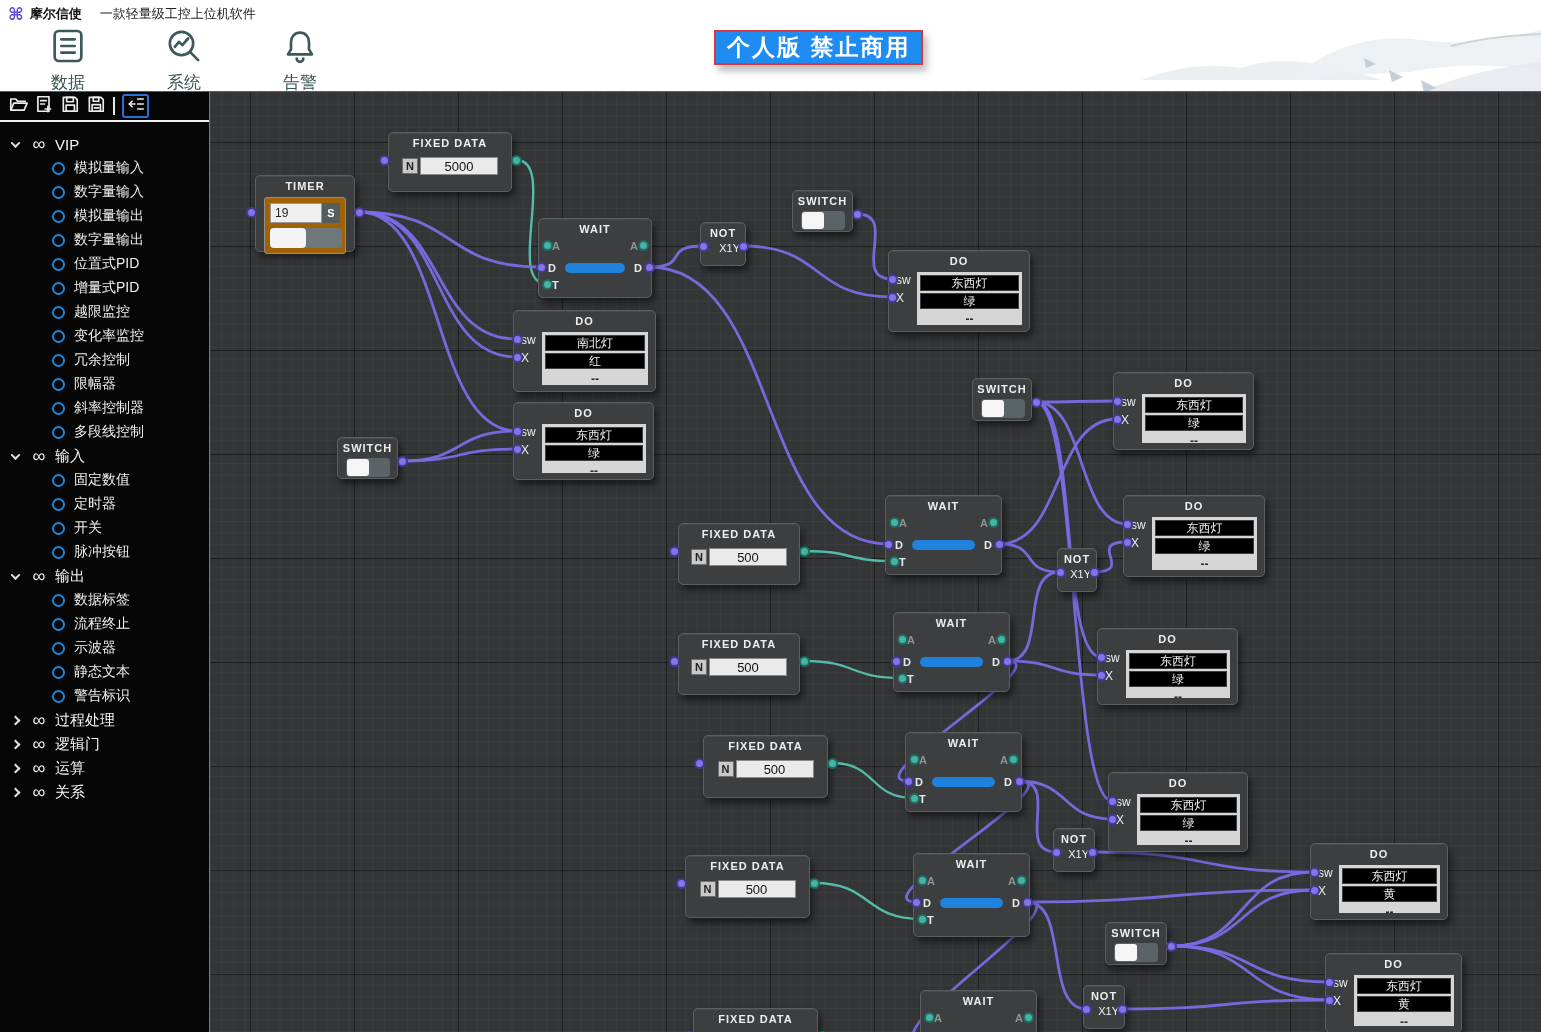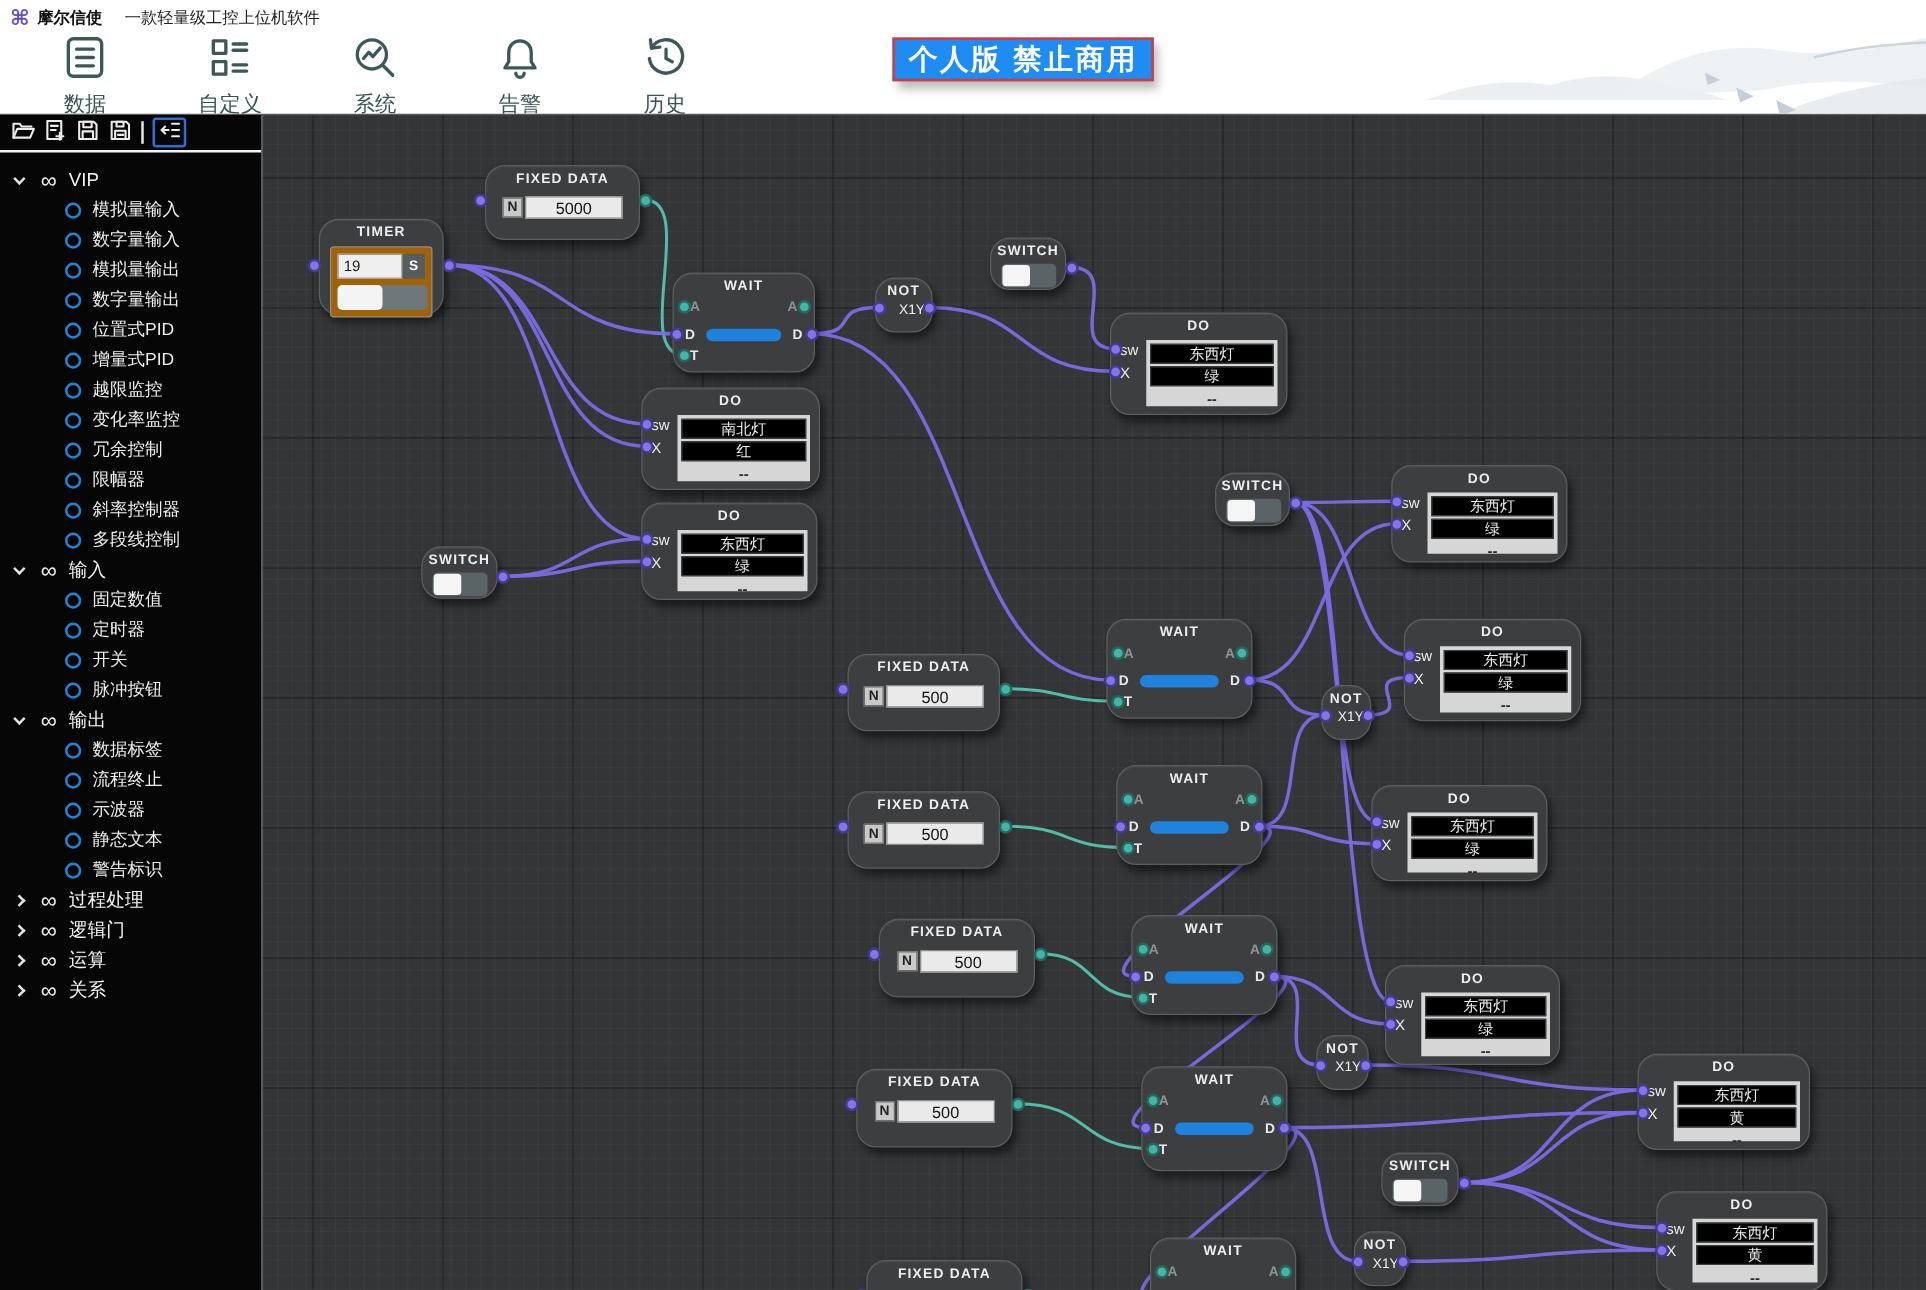--- a/index.html
+++ b/index.html
@@ -46,21 +46,21 @@
   main#canvas { position:relative; width:1331px; height:940px; overflow:hidden;
     background-color:#333537;
     background-image:
       linear-gradient(rgba(255,255,255,.032) 1px, transparent 1px),
       linear-gradient(90deg, rgba(255,255,255,.032) 1px, transparent 1px),
       linear-gradient(rgba(0,0,0,.42) 1px, transparent 1px),
       linear-gradient(90deg, rgba(0,0,0,.42) 1px, transparent 1px);
     background-size:11.6px 11.6px, 11.6px 11.6px, 104px 104px, 104px 104px;
     background-position:0 0, 0 0, 40px 50px, 40px 50px; }
   #wires { position:absolute; left:0; top:0; z-index:1; }
-  .node { position:absolute; z-index:2; background:#3c3e3f; border:1px solid #5c5f60; border-radius:16px;
+  .node { position:absolute; z-index:2; background:#3c3e3f; border:1px solid #5c5f60; border-radius:5px;
     box-shadow:3px 5px 7px rgba(0,0,0,.5), inset 0 1px 0 rgba(255,255,255,.06); }
   .node-title { text-align:center; color:#eeeeee; font-weight:bold; font-size:11px; letter-spacing:1px; padding-top:4px; }
   .port { position:absolute; width:11px; height:11px; border-radius:50%; z-index:3; }
   .port.p { background:#8374e8; border:2px solid #443a90; }
   .port.t { background:#45b4a4; border:2px solid #23695f; }
 
   .timer-panel { margin:5px 8px; background:#a16207; border:1px solid #8f8f8f; border-radius:3px; padding:5px; }
   .timer-row { display:flex; }
   .timer-input { width:56px; height:20px; background:#efefef; border:1px solid #979797; font-size:12px; color:#222; padding:2px 4px; }
   .timer-s { width:20px; height:20px; margin-left:auto; background:#575c5e; color:#fff; font-size:11px; font-weight:bold; display:flex; align-items:center; justify-content:center; }
@@ -110,54 +110,33 @@
               <rect x="4" y="3" width="16" height="18" rx="2.5"></rect>
               <line x1="8" y1="8" x2="16" y2="8"></line>
               <line x1="8" y1="12" x2="16" y2="12"></line>
               <line x1="8" y1="16" x2="16" y2="16"></line>
             </svg></span>
           <span class="tab-label">数据</span>
           <span class="underline"></span>
         </div>
         <div class="tab">
           <span><svg viewBox="0 0 24 24" fill="none" stroke="#3d5858" stroke-width="1.6" stroke-linecap="round" stroke-linejoin="round">
-              <rect x="4" y="4" width="6" height="6"></rect>
-              <line x1="13.5" y1="5.5" x2="20" y2="5.5"></line>
-              <line x1="13.5" y1="8.5" x2="20" y2="8.5"></line>
-              <rect x="4" y="14" width="6" height="6"></rect>
-              <line x1="13.5" y1="15.5" x2="20" y2="15.5"></line>
-              <line x1="13.5" y1="18.5" x2="20" y2="18.5"></line>
-            </svg></span>
-          <span class="tab-label">自定义</span>
-          <span class="underline"></span>
-        </div>
-        <div class="tab">
-          <span><svg viewBox="0 0 24 24" fill="none" stroke="#3d5858" stroke-width="1.6" stroke-linecap="round" stroke-linejoin="round">
               <circle cx="10.5" cy="10.5" r="7"></circle>
               <line x1="15.7" y1="15.7" x2="20.5" y2="20.5"></line>
               <polyline points="6.5,12.5 9,9.5 11,11.5 14.5,7.5"></polyline>
             </svg></span>
           <span class="tab-label">系统</span>
           <span class="underline"></span>
         </div>
         <div class="tab">
           <span><svg viewBox="0 0 24 24" fill="none" stroke="#3d5858" stroke-width="1.6" stroke-linecap="round" stroke-linejoin="round">
               <path d="M12,4 C8.8,4 6.6,6.4 6.6,9.8 L6.6,14 L4.8,17 L19.2,17 L17.4,14 L17.4,9.8 C17.4,6.4 15.2,4 12,4 Z"></path>
               <path d="M10,19.5 a2,2 0 0 0 4,0"></path>
             </svg></span>
           <span class="tab-label">告警</span>
-          <span class="underline"></span>
-        </div>
-        <div class="tab">
-          <span><svg viewBox="0 0 24 24" fill="none" stroke="#3d5858" stroke-width="1.6" stroke-linecap="round" stroke-linejoin="round">
-              <path d="M5.5,7.5 A8,8 0 1 1 4.5,12.5"></path>
-              <polyline points="5,3.5 5.5,7.5 9.5,7"></polyline>
-              <polyline points="12.5,8 12.5,12.5 15.5,14"></polyline>
-            </svg></span>
-          <span class="tab-label">历史</span>
           <span class="underline"></span>
         </div>
       </nav>
     <div class="badge">个人版 禁止商用</div>
   </header>
   <div class="body-row">
     <aside>
       <div id="side-toolbar">
           <div class="stool">
             <span><svg viewBox="0 0 18 18" fill="none" stroke="#ececec" stroke-width="1.5" stroke-linecap="round" stroke-linejoin="round">

